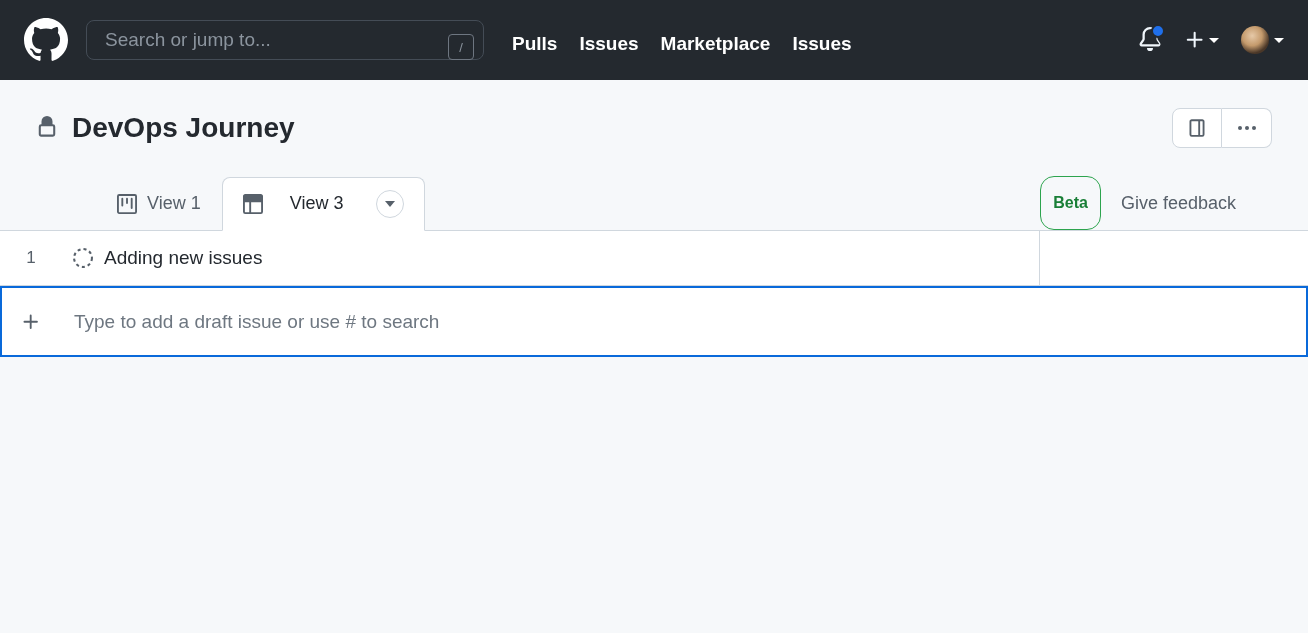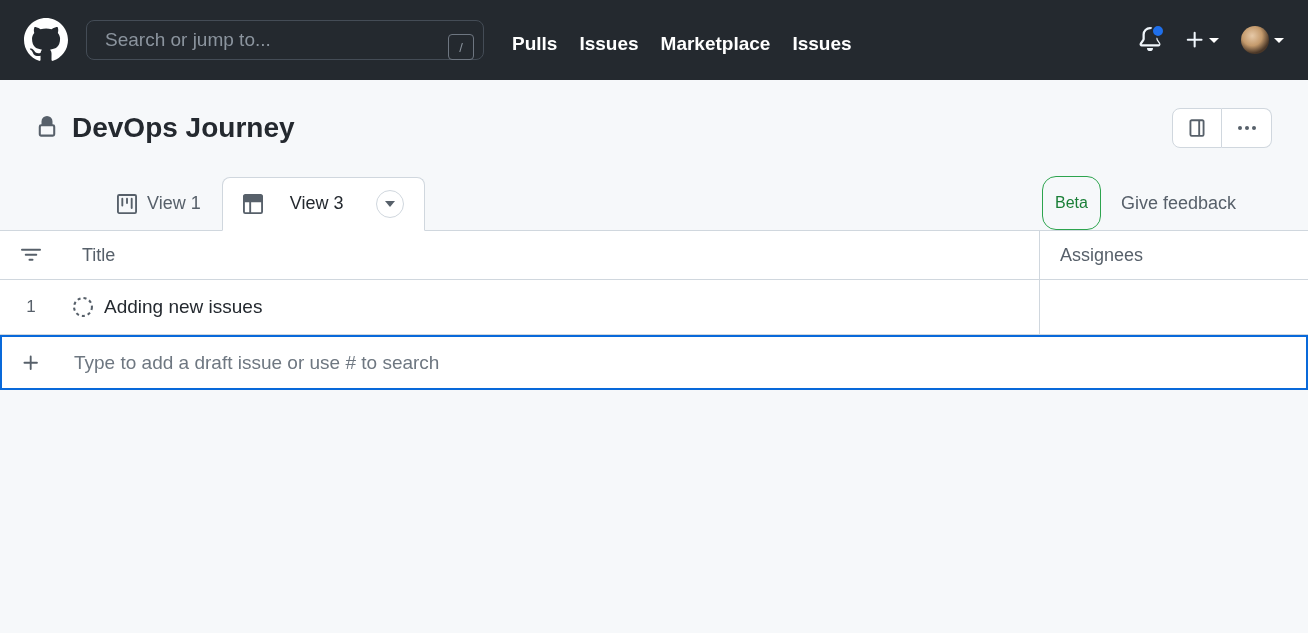--- a/index.html
+++ b/index.html
@@ -41,21 +41,21 @@
     
     
     .tabs-row { display: flex; align-items: center; margin-top: 28px; padding: 0 36px 0 60px; position: relative; }
     .tab { display: flex; align-items: center; gap: 10px; padding: 12px 20px; color: #57606a; font-size: 18px; cursor: pointer; border: 1px solid transparent; border-bottom: none; }
     .tab.active { background: #fff; border: 1px solid #d0d7de; border-bottom: 1px solid #fff; border-radius: 8px 8px 0 0; color: #24292f; position: relative; z-index: 2; margin-bottom: -1px; gap: 27px; }
     .tab svg { width: 20px; height: 20px; fill: #57606a; }
     .tab-caret-btn { width: 28px; height: 28px; border: 1px solid #d0d7de; border-radius: 50%; display: flex; align-items: center; justify-content: center; margin-left: 6px; }
     .tab-caret-btn .caret { width: 0; height: 0; border-left: 5px solid transparent; border-right: 5px solid transparent; border-top: 6px solid #57606a; }
     .new-view { display: flex; align-items: center; gap: 10px; padding: 12px 20px; color: #57606a; font-size: 18px; cursor: pointer; margin-left: 18px; }
     .tabs-right { margin-left: auto; display: flex; align-items: center; gap: 20px; }
-    .beta-badge { border: 1.5px solid #2da44e; color: #1a7f37; padding: 17px 12px; border-radius: 14px; font-size: 16px; font-weight: 400; }
+    .beta-badge { border: 1.5px solid #2da44e; color: #1a7f37; padding: 17px 12px; border-radius: 14px; font-size: 16px; font-weight: 700; }
     .feedback-link { color: #57606a; font-size: 18px; }
     
     
     .table-wrap { background: #fff; border-top: 1px solid #d0d7de; position: relative; }
     .table-header { display: flex; border-bottom: 1px solid #d0d7de; height: 49px; }
     .th-filter { width: 62px; display: flex; align-items: center; justify-content: center; }
     .th-filter svg { width: 20px; height: 20px; fill: #57606a; }
     .th-title { flex: 1; display: flex; align-items: center; padding-left: 20px; font-size: 18px; color: #57606a; border-right: 1px solid #d0d7de; }
     .th-assignees { width: 268px; display: flex; align-items: center; padding-left: 20px; font-size: 18px; color: #57606a; }
     
@@ -65,21 +65,21 @@
     .stripe:nth-child(even) { background: #f6f8fa; }
     
     .table-body { position: relative; z-index: 1; }
     .row { display: flex; height: 55px; border-bottom: 1px solid #d0d7de; background: #fff; }
     .row-num { width: 62px; display: flex; align-items: center; justify-content: center; color: #57606a; font-size: 17px; }
     .row-icon { width: 42px; display: flex; align-items: center; justify-content: center; }
     .row-icon svg { width: 22px; height: 22px; }
     .row-title { flex: 1; display: flex; align-items: center; font-size: 19px; color: #24292f; border-right: 1px solid #d0d7de; }
     .row-assignees { width: 268px; }
     
-    .add-row { display: flex; height: 55px; border: 2px solid #0969da; background: #fff; }
+    .add-row { display: flex; height: 71px; border: 2px solid #0969da; background: #fff; }
     .add-row-icon { width: 58px; display: flex; align-items: center; justify-content: center; }
     .add-row-icon svg { width: 20px; height: 20px; fill: #57606a; }
     .add-input { flex: 1; border: none; outline: none; font-size: 19px; padding: 0 14px; color: #24292f; }
     .add-input::placeholder { color: #6e7781; }
     
     
     .dropdown { position: absolute; top: 172px; left: 56px; width: 972px; background: #fff; border: 1px solid #d0d7de; border-radius: 10px; box-shadow: 0 8px 24px rgba(140,149,159,0.2); z-index: 10; padding: 10px 0; }
     .dd-item { display: flex; align-items: center; padding: 14px 26px; gap: 18px; cursor: pointer; }
     .dd-item svg { width: 22px; height: 22px; fill: #57606a; flex-shrink: 0; }
     .dd-label { font-size: 19px; color: #24292f; flex: 1; }
@@ -170,29 +170,20 @@
       </div>
     </div>
     <div class="tabs-right">
       <span class="beta-badge">Beta</span>
       <span class="feedback-link">Give feedback</span>
     </div>
   </div>
 </div>
 
 <div class="table-wrap">
-  <div class="table-header">
-    <div class="th-filter">
-      <svg viewBox="0 0 16 16">
-          <path d="M.75 3a.75.75 0 000 1.5h14.5a.75.75 0 000-1.5H.75zM3 7.75A.75.75 0 013.75 7h8.5a.75.75 0 010 1.5h-8.5A.75.75 0 013 7.75zm3 4a.75.75 0 01.75-.75h2.5a.75.75 0 010 1.5h-2.5a.75.75 0 01-.75-.75z"></path>
-        </svg>
-    </div>
-    <div class="th-title">Title</div>
-    <div class="th-assignees">Assignees</div>
-  </div>
 
   <div class="stripe-bg">
     <div class="stripe"></div>
       <div class="stripe"></div>
       <div class="stripe"></div>
       <div class="stripe"></div>
       <div class="stripe"></div>
       <div class="stripe"></div>
       <div class="stripe"></div>
   </div>

